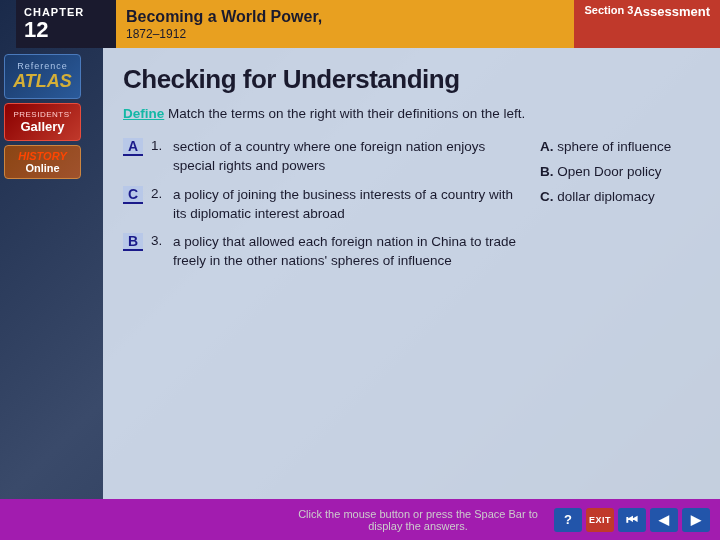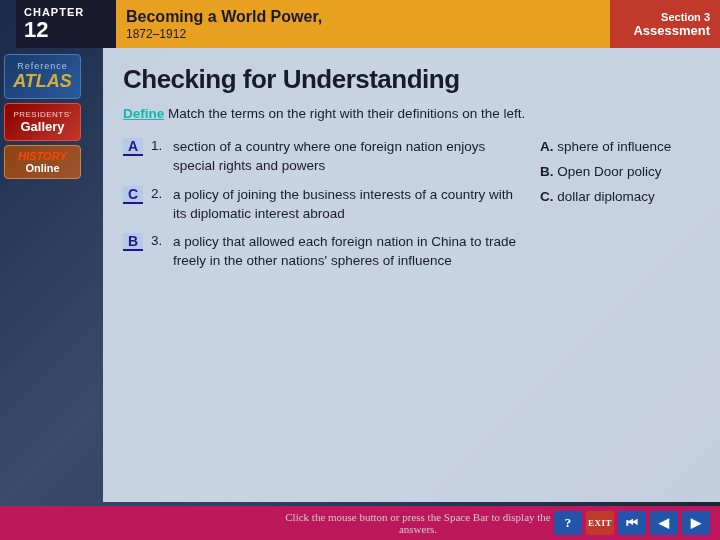--- a/index.html
+++ b/index.html
@@ -76,21 +76,21 @@
     .book-subtitle {
       font-size: 12px;
       color: #1a1a2e;
     }
 
     .section-box {
       background: #c0392b;
       color: #fff;
       padding: 4px 10px;
       display: flex;
-      flex-direction: column;
+      flex-direction: row;
       justify-content: center;
       text-align: right;
       min-width: 110px;
     }
 
     .section-label {
       font-size: 11px;
       color: #fff;
       font-weight: bold;
     }
@@ -282,28 +282,27 @@
       font-weight: bold;
       color: #1a1a2e;
     }
 
     
     .bottom-bar {
       position: absolute;
       bottom: 0;
       left: 0;
       right: 0;
-      height: 34px;
-      background: #be185d;
+      height: 41px;
+      background: #a21caf;
       display: flex;
       align-items: center;
       justify-content: space-between;
       padding: 0 10px;
       z-index: 10;
-      font-family: Liberation Serif, serif;
     }
 
     .bottom-instruction {
       font-size: 11px;
       color: #ccc;
       text-align: center;
       flex: 1;
     }
 
     .nav-buttons {

